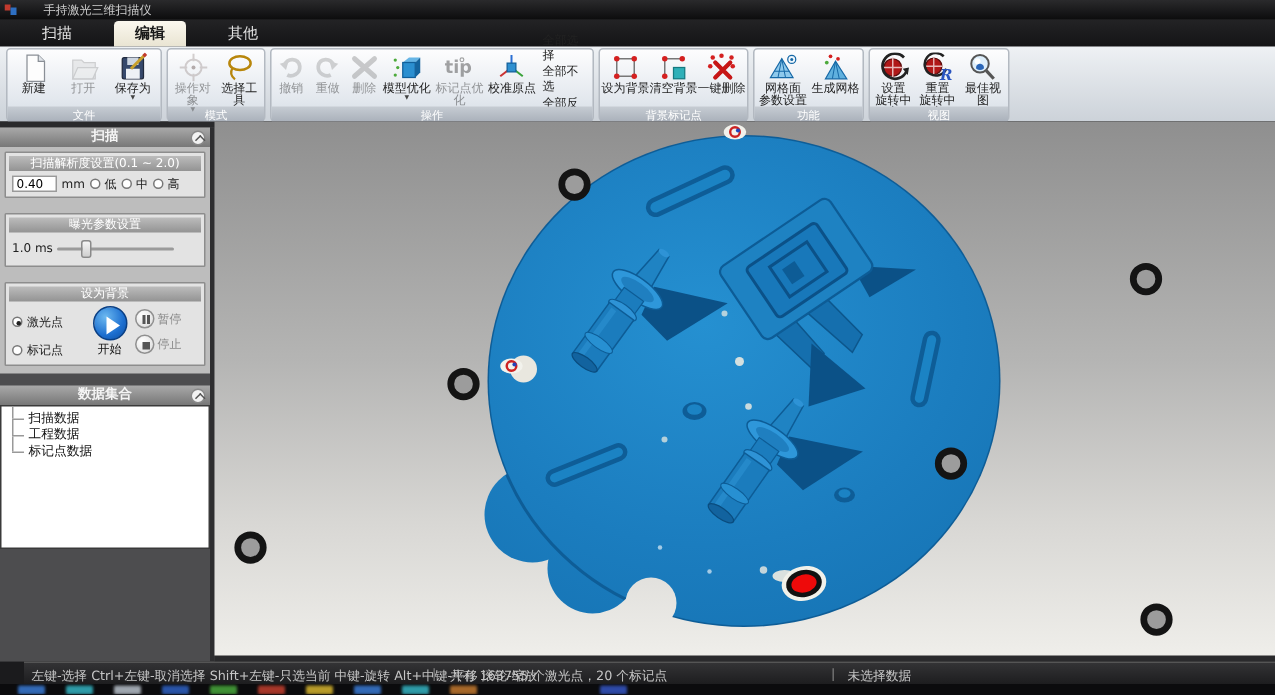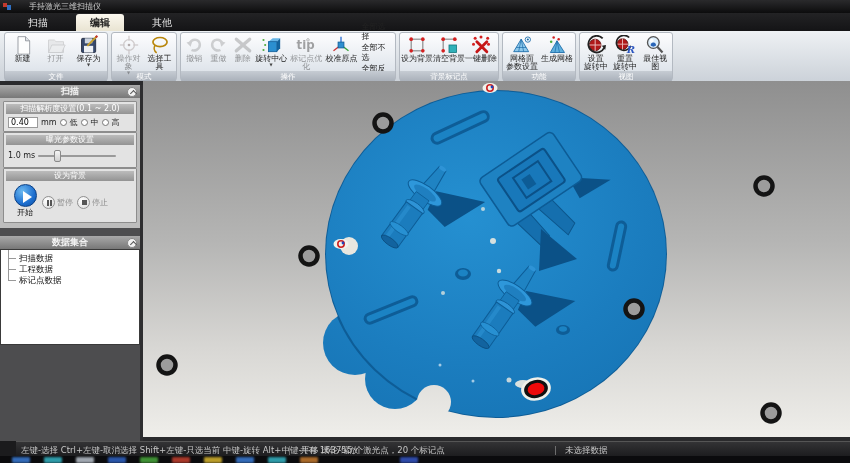--- a/index.html
+++ b/index.html
@@ -42,21 +42,21 @@
   #main { position:absolute; left:0; top:81px; width:850px; height:360px; background:#2a2a2c; }
   #sidebar { position:absolute; left:0; top:4px; width:143px; height:356px; background:#4d4d4f;
     border-right:3px solid #2e2e30; }
   .panel-hdr { position:relative; height:13px; background:linear-gradient(#a9a9a9,#777);
     color:#f4f4f4; font-size:9px; font-weight:bold; text-align:center; line-height:13px; }
   .collapse-btn { position:absolute; right:3px; top:1.5px; width:10px; height:10px; border-radius:50%;
     background:#f2f2f2; border:1px solid #888; }
   .collapse-btn::before { content:""; position:absolute; left:2.5px; top:3.5px; width:4px; height:4px;
     border-left:1.5px solid #555; border-top:1.5px solid #555; transform:rotate(45deg); }
   #scan-panel-body { background:#bdbdbd; padding:3px 3px 5px 3px; }
-  .gbox { border:1px solid #8d8d8d; background:#e3e3e3; margin-bottom:0; border-radius:1px; }
+  .gbox { border:1px solid #8d8d8d; background:#e3e3e3; margin-bottom:10px; border-radius:1px; }
   .gbox-hdr { height:10px; background:linear-gradient(#bcbcbc,#939393); color:#fff; font-size:8px;
     text-align:center; line-height:10px; margin:2px 2px 0 2px; }
   .gbox-row { display:flex; align-items:center; padding:3px 4px; gap:3px; }
   .res-input { width:30px; height:11px; font-size:8px; border:1px solid #9a9a9a; background:#fff;
     padding:0 2px; font-family:"DejaVu Sans",sans-serif; }
   .unit { font-size:8px; color:#222; }
   .radio { width:7px; height:7px; border-radius:50%; border:1px solid #777; background:#fff; position:relative; flex:none; }
   .radio.sel::before { content:""; position:absolute; left:1.5px; top:1.5px; width:3px; height:3px;
     border-radius:50%; background:#222; }
   .rlabel { font-size:8px; color:#222; }
@@ -65,21 +65,21 @@
     border:1px solid #8a8a8a; border-radius:2px; }
   #scan-ctl-grid { display:flex; padding:3px 2px 4px 4px; }
   #scan-ctl-left { display:flex; flex-direction:column; gap:8px; padding-top:5px; width:48px; }
   .ctl-radio-row { display:flex; align-items:center; gap:3px; }
   #play-col { width:34px; display:flex; flex-direction:column; align-items:center; }
   #play-btn { width:23px; height:23px; border-radius:50%;
     background:radial-gradient(circle at 35% 30%, #6cb9f0, #1d6fd0 60%, #0d4ea0); position:relative; border:1px solid #0a3f84;}
   #play-btn::before { content:""; position:absolute; left:8px; top:5.5px; width:0; height:0;
     border-left:9px solid #fff; border-top:6px solid transparent; border-bottom:6px solid transparent; }
   .ctl-lb { font-size:8px; color:#111; margin-top:0; }
-  #pausestop-col { display:flex; gap:4px; padding-top:2px; }
+  #pausestop-col { display:flex; flex-direction:column; gap:4px; padding-top:2px; }
   .ps-row { display:flex; align-items:center; gap:2px; }
   .ps-btn { width:13px; height:13px; border-radius:50%; background:radial-gradient(circle at 35% 30%,#fff,#d9d9d9);
     border:1px solid #909090; position:relative; }
   .ps-btn.pause::before { content:""; position:absolute; left:3.5px; top:3px; width:2px; height:6px; background:#555; box-shadow:3px 0 0 #555; }
   .ps-btn.stop::before { content:""; position:absolute; left:3.5px; top:3.5px; width:5px; height:5px; background:#555; }
   .ps-lb { font-size:8px; color:#8a8a8a; }
 
   #data-panel-tree { background:#fff; margin:0; height:96px; border:1px solid #3a3a3a; overflow:hidden; }
   #tree { list-style:none; padding:3px 0 0 5px; position:relative; }
   #tree li { position:relative; font-size:8.5px; color:#111; line-height:11px; padding-left:13px; }
@@ -221,21 +221,21 @@
           <span class="ric">
             <svg width="20" height="20" viewBox="0 0 24 24">
                 <circle cx="3" cy="6" r="1.3" fill="#4daa3c"></circle>
                 <circle cx="5" cy="12" r="1.3" fill="#4daa3c"></circle>
                 <circle cx="3" cy="18" r="1.3" fill="#4daa3c"></circle>
                 <polygon points="9,8 14,4 23,4 19,8" fill="#66b5e6"></polygon>
                 <polygon points="19,8 23,4 23,16 19,20" fill="#14649e"></polygon>
                 <rect x="9" y="8" width="10" height="12" fill="#2b8fd0" stroke="#115f9a"></rect>
               </svg>
           </span>
-          <span class="rlb">旋转中心</span>
+          <span class="rlb">模型优化</span>
           <span class="drop">▼</span>
         </div>
         <div class="rb disabled" style="width:42px">
           <span class="ric">
             <svg width="24" height="20" viewBox="0 0 28 20">
                 <text x="2" y="15" font-size="15" font-weight="bold" fill="#3a3a3a" font-family="DejaVu Sans,sans-serif">tip</text>
                 <circle cx="16.5" cy="3.5" r="1.6" fill="none" stroke="#3a3a3a" stroke-width="1"></circle>
               </svg>
           </span>
           <span class="rlb">标记点优化</span>
@@ -404,20 +404,30 @@
             <span class="rlabel">1.0 ms</span>
             <span class="slider-track">
               <span class="slider-thumb"></span>
             </span>
           </div>
         </div>
 
         <div class="gbox" style="margin-bottom:0">
           <div class="gbox-hdr">设为背景</div>
           <div id="scan-ctl-grid">
+            <div id="scan-ctl-left">
+              <div class="ctl-radio-row">
+                <span class="radio sel"></span>
+                <span class="rlabel">激光点</span>
+              </div>
+              <div class="ctl-radio-row">
+                <span class="radio"></span>
+                <span class="rlabel">标记点</span>
+              </div>
+            </div>
             <div id="play-col">
               <div id="play-btn"></div>
               <span class="ctl-lb">开始</span>
             </div>
             <div id="pausestop-col">
               <div class="ps-row">
                 <span class="ps-btn pause"></span>
                 <span class="ps-lb">暂停</span>
               </div>
               <div class="ps-row">

